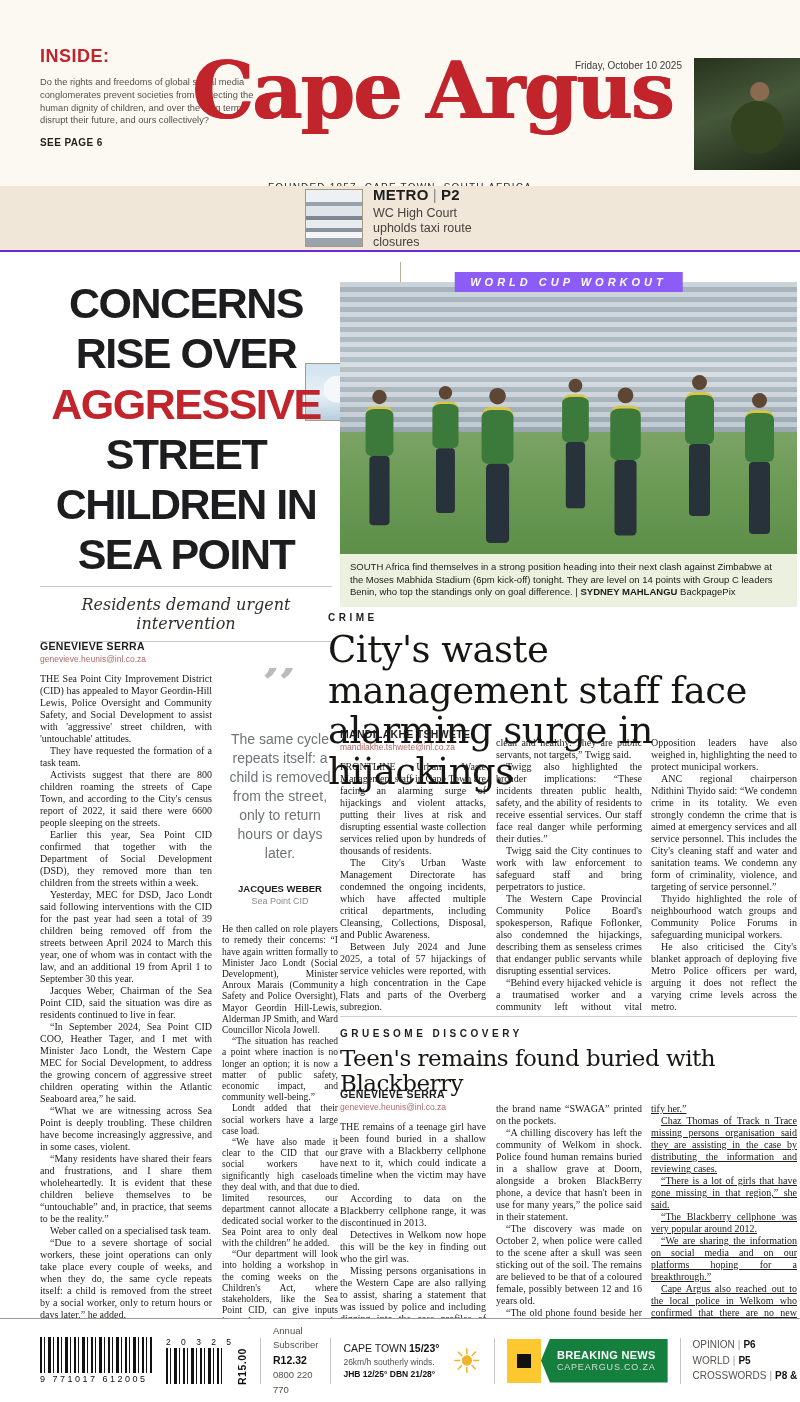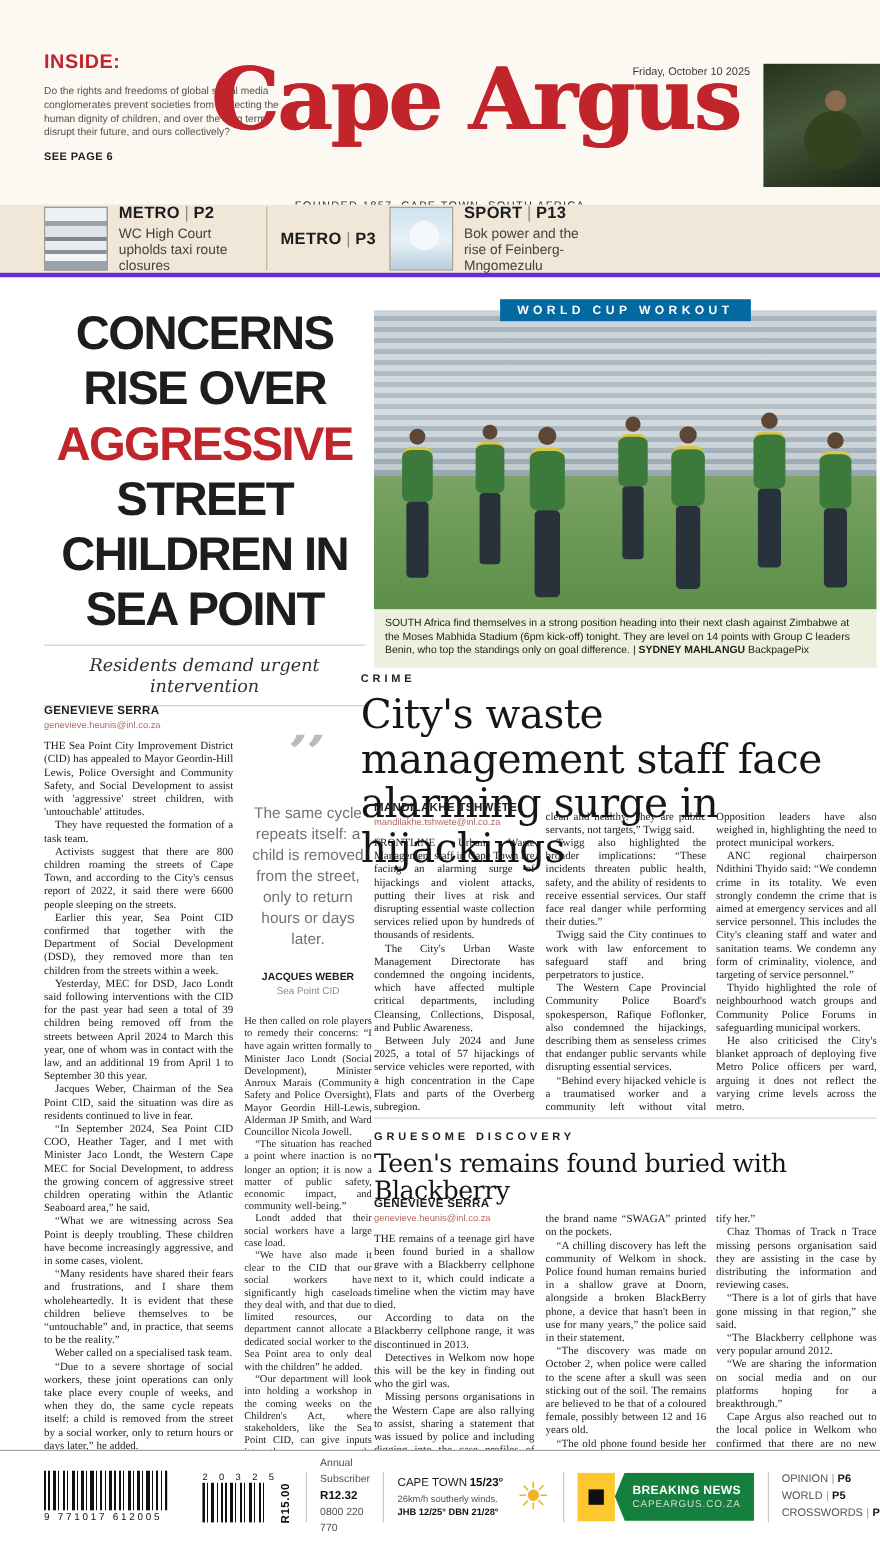--- a/index.html
+++ b/index.html
@@ -29,22 +29,22 @@
       radial-gradient(circle at 60% 62%, #33431f 0 26px, transparent 27px),
       linear-gradient(160deg,#27331d 0%, #46583a 45%, #1c2716 100%);
   }
   .founded-row { position:absolute; left:40px; right:40px; top:168px; display:flex; align-items:center; gap:14px;flex-direction:column; }
   .founded-row .rule { flex:1; height:1px; background:#4a4a4a; }
   .founded-text { font-size:10px; letter-spacing:1.2px; color:#2c2c2c; white-space:nowrap; }
   .founded-site { font-size:14px; font-weight:bold; letter-spacing:.8px; color:#1d1d1f; white-space:nowrap; }
   
   .teasers {
     position:absolute; left:0; top:186px; width:800px; height:66px;
-    background:#f0e7d9; border-bottom:4px solid #6d28d9;
-    display:flex; align-items:center; padding:0 40px; gap:12px;
+    background:#f0e7d9; border-bottom:2px solid #6d28d9;
+    display:flex; align-items:center; padding:0 40px; gap:12px;flex-direction:column;
   }
   .teaser { display:flex; align-items:center; gap:10px; }
   .teaser-thumb { width:58px; height:58px; border:1px solid #a49a88; flex:0 0 auto; }
   .thumb-taxi { background:
       linear-gradient(0deg, transparent 0 8px, #f3f5f7 8px 14px, #88929c 14px 18px, #e8ecef 18px 26px, #7d8791 26px 30px, #dfe4e8 30px 40px, #98a2ab 40px 44px, #eef1f3 44px 58px),
       #9aa3ac; }
   .thumb-heli { background:
       radial-gradient(ellipse at 55% 45%, #f4f8fa 0 30%, transparent 31%),
       linear-gradient(180deg,#cfe3ef 0%, #e8f1f7 55%, #b7cede 100%); }
   .teaser-kicker { font-size:15px; font-weight:bold; color:#1d1d1f; letter-spacing:.3px; }
@@ -60,22 +60,22 @@
   .lead-headline .accent { color:#c2242c; }
   .lead-sub {
     position:absolute; left:40px; top:586px; width:292px; text-align:center;
     border-top:1px solid #c9c9c9; border-bottom:1px solid #c9c9c9; padding:8px 0;
     font-family:"DejaVu Serif", serif; font-style:italic; font-size:16px; color:#33302c;
   }
   
   .photo-block { position:absolute; left:340px; top:282px; width:457px; }
   .photo-badge {
     position:absolute; top:-10px; left:50%; transform:translateX(-50%);
-    background:#0369a1; color:#fff; font-size:11px; font-weight:bold; letter-spacing:4px;
-    padding:4px 16px; white-space:nowrap; z-index:3;
+    background:#8b5cf6; color:#fff; font-size:11px; font-weight:bold; letter-spacing:4px;
+    padding:4px 16px; white-space:nowrap; z-index:3;font-style:italic;
   }
   .photo { position:relative; width:457px; height:272px; overflow:hidden; }
   .photo .stands {
     position:absolute; inset:0 0 45% 0;
     background:
       repeating-linear-gradient(180deg, rgba(255,255,255,.28) 0 5px, rgba(90,110,125,.18) 5px 10px),
       linear-gradient(180deg,#b6c2cb 0%, #c9d2d8 60%, #a7b4bd 100%);
   }
   .photo .pitch {
     position:absolute; inset:55% 0 0 0;
@@ -133,32 +133,32 @@
   .crime-col.c3 { left:651px; }
   
   .gruesome-head {
     position:absolute; left:340px; top:1016px; width:457px;
     border-top:1px solid #cfcfcf; padding-top:11px;
   }
   .gruesome-head .serif-headline { font-size:23px; }
   .gru-col { position:absolute; width:146px; overflow:hidden; }
   .gru-col.c1 { left:340px; top:1088px; height:242px; }
   .gru-col.c2 { left:496px; top:1094px; height:236px; }
-  .gru-col.c3 { left:651px; top:1094px; height:236px; }
+  .gru-col.c3 { left:651px; top:1094px; height:236px;text-decoration:underline; }
   
   .footer {
     position:absolute; left:0; right:0; top:1318px; height:84px;
     border-top:1px solid #999; background:#fff;
     display:flex; align-items:center; padding:0 40px; gap:12px;
   }
   .barcode { background:repeating-linear-gradient(90deg,#111 0 2px,#fff 2px 4px,#111 4px 5px,#fff 5px 8px,#111 8px 11px,#fff 11px 13px,#111 13px 14px,#fff 14px 17px); }
   .bc1-wrap { width:112px; }
   .bc1 { width:112px; height:36px; }
   .bc1-num { font-size:9px; letter-spacing:2.5px; color:#111; margin-top:1px; white-space:nowrap; }
-  .bc2-wrap { width:58px; margin-left:20px; }
+  .bc2-wrap { width:58px; margin-left:2px; }
   .bc2-num { font-size:8.5px; letter-spacing:4px; color:#111; margin-bottom:1px; white-space:nowrap; }
   .bc2 { width:58px; height:36px; }
   .price-vert {
     writing-mode:vertical-rl; transform:rotate(180deg);
     font-size:10.5px; font-weight:bold; color:#111; letter-spacing:.5px; height:48px;
   }
   .fdiv { width:1px; height:46px; background:#c4c4c4; flex:0 0 auto; }
   .subscriber { font-size:9.5px; color:#55504b; line-height:1.5; }
   .subscriber .bold { font-weight:bold; color:#111; font-size:10.5px; }
   .weather { font-size:8.5px; color:#55504b; line-height:1.45; white-space:nowrap; }

